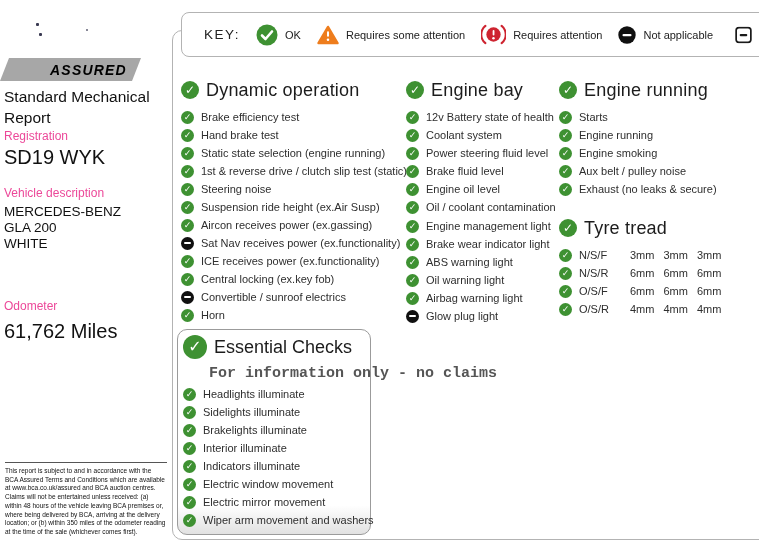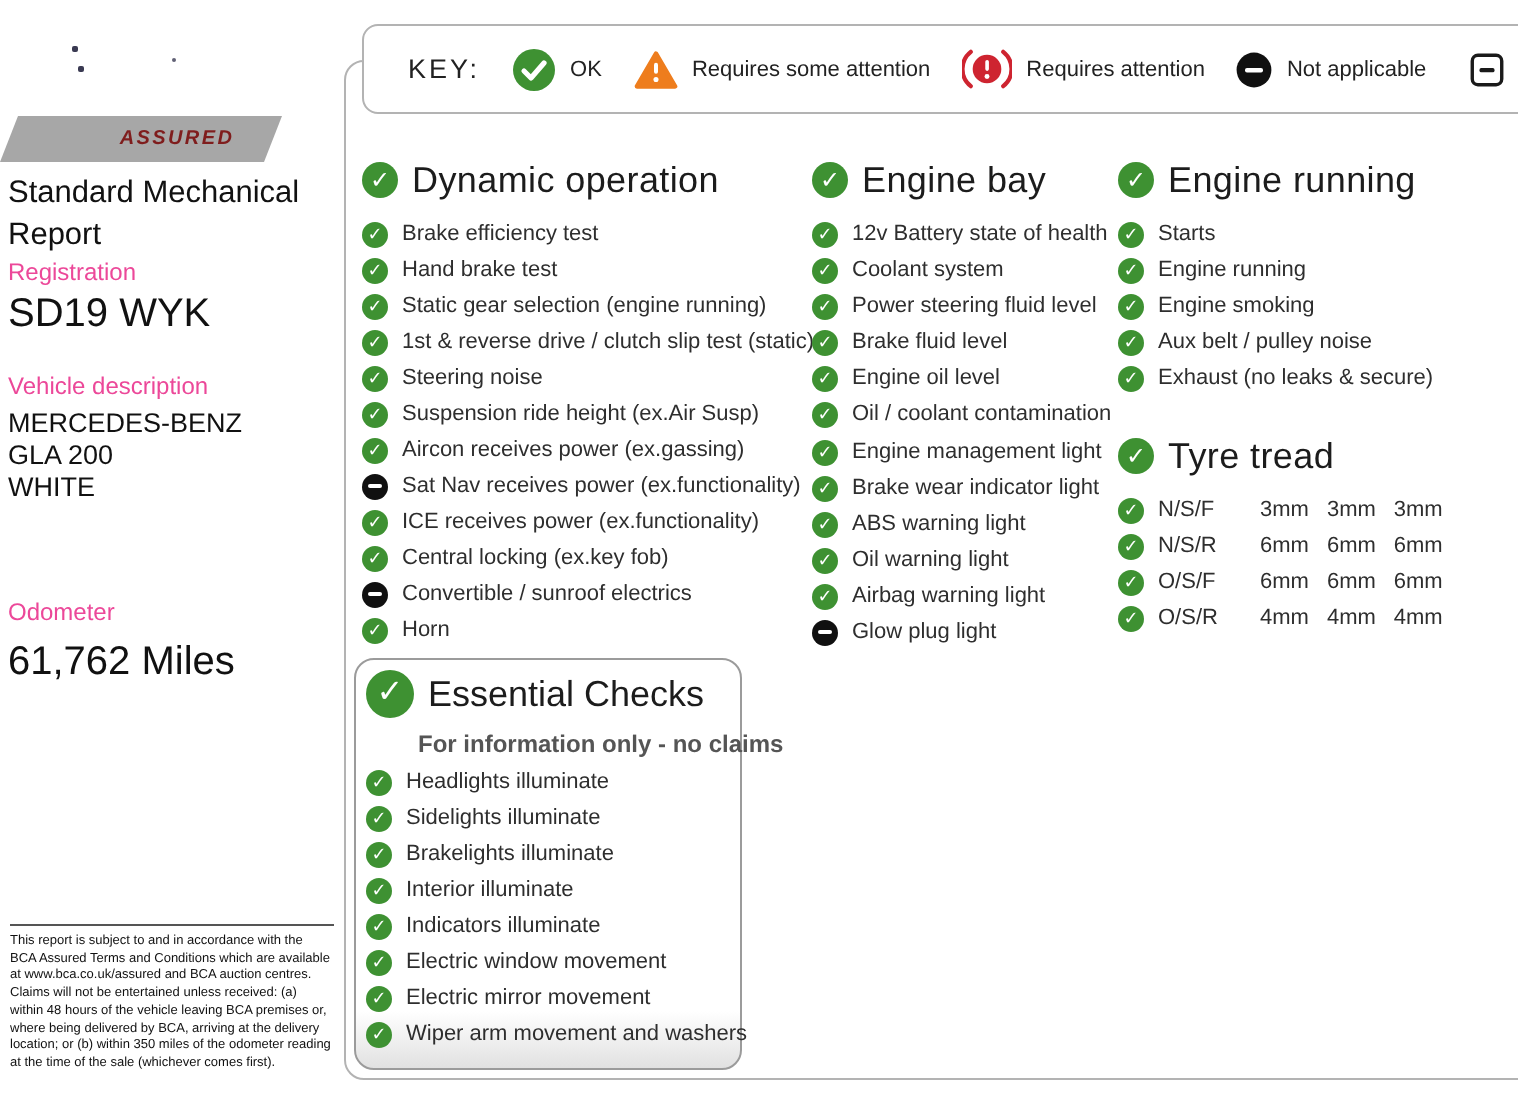--- a/index.html
+++ b/index.html
@@ -5,21 +5,21 @@
   html,body{margin:0;padding:0;}
   body{width:759px;height:560px;overflow:hidden;position:relative;background:#fff;
        font-family:"Liberation Sans","DejaVu Sans",sans-serif;color:#222;}
 
   
   #sidebar{position:absolute;left:0;top:0;width:172px;height:560px;}
   .speck{position:absolute;background:#3a3a52;border-radius:1px;}
   #assured-banner{position:absolute;top:58px;left:0;width:141px;height:23px;background:#a7a7a7;
       clip-path:polygon(9px 0,100% 0,calc(100% - 9px) 100%,0 100%);
       display:flex;align-items:center;justify-content:center;}
-  #assured-banner span{color:#7f1d1d;font-style:italic;font-weight:bold;font-size:10px;letter-spacing:1.2px;margin-left:36px;}
+  #assured-banner span{color:#000000;font-style:italic;font-weight:bold;font-size:14px;letter-spacing:1.2px;margin-left:36px;}
   #report-title{position:absolute;top:86px;left:4px;width:150px;font-size:15.5px;line-height:21px;color:#111;}
   .side-label{position:absolute;left:4px;font-size:12px;color:#ec4899;}
   #reg-label{top:129px;}
   #reg-value{position:absolute;top:146px;left:4px;font-size:20px;color:#111;}
   #veh-label{top:186px;}
   #veh-lines{position:absolute;top:204px;left:4px;font-size:13.5px;line-height:16px;color:#111;white-space:pre-line;}
   #odo-label{top:299px;}
   #odo-value{position:absolute;top:320px;left:4px;font-size:20px;color:#111;}
   #sidebar-rule{position:absolute;top:462px;left:5px;width:162px;border-top:1px solid #555;}
   #disclaimer{position:absolute;top:467px;left:5px;width:161px;font-size:6.5px;line-height:8.7px;color:#111;}
@@ -60,21 +60,21 @@
   #sec-tyre{left:386px;top:186px;width:210px;}
   .tyre-label{font-size:11px;color:#2e2e2e;width:44px;}
   .tyre-values{display:flex;gap:9px;}
   .tyre-val{font-size:11px;color:#2e2e2e;}
 
   
   #essential-box{position:absolute;left:4px;top:298px;width:194px;height:206px;box-sizing:border-box;
       border:1px solid #9b9b9b;border-radius:10px;padding:6px 3px 0 5px;
       background:linear-gradient(to bottom,#fff 0%,#fff 86%,#e1e1e1 100%);}
   #essential-title{font-size:18px;color:#1c1c1c;white-space:nowrap;}
-  #essential-sub{margin:1px 0 3px 26px;font-size:12px;font-weight:bold;color:#555;white-space:nowrap;}
+  #essential-sub{margin:1px 0 3px 26px;font-size:15px;font-weight:bold;color:#555;white-space:nowrap;font-family:Liberation Mono, monospace;}
   #essential-box .row{height:18px;}
 
   #footer-ref{position:absolute;left:700px;top:534px;font-size:6px;color:#c9c9c9;letter-spacing:.5px;}
 </style>
 </head>
 <body>
 
 <div id="sidebar">
   <div>
     <span class="speck" style="left:36px;top:23px;width:3px;height:3px;"></span>
@@ -157,21 +157,21 @@
     <div class="row">
           <span class="ic sm ok"></span>
           <span class="row-label">Brake efficiency test</span>
         </div>
         <div class="row">
           <span class="ic sm ok"></span>
           <span class="row-label">Hand brake test</span>
         </div>
         <div class="row">
           <span class="ic sm ok"></span>
-          <span class="row-label">Static gear selection (engine running)</span>
+          <span class="row-label">Static state selection (engine running)</span>
         </div>
         <div class="row">
           <span class="ic sm ok"></span>
           <span class="row-label">1st &amp; reverse drive / clutch slip test (static)</span>
         </div>
         <div class="row">
           <span class="ic sm ok"></span>
           <span class="row-label">Steering noise</span>
         </div>
         <div class="row">

